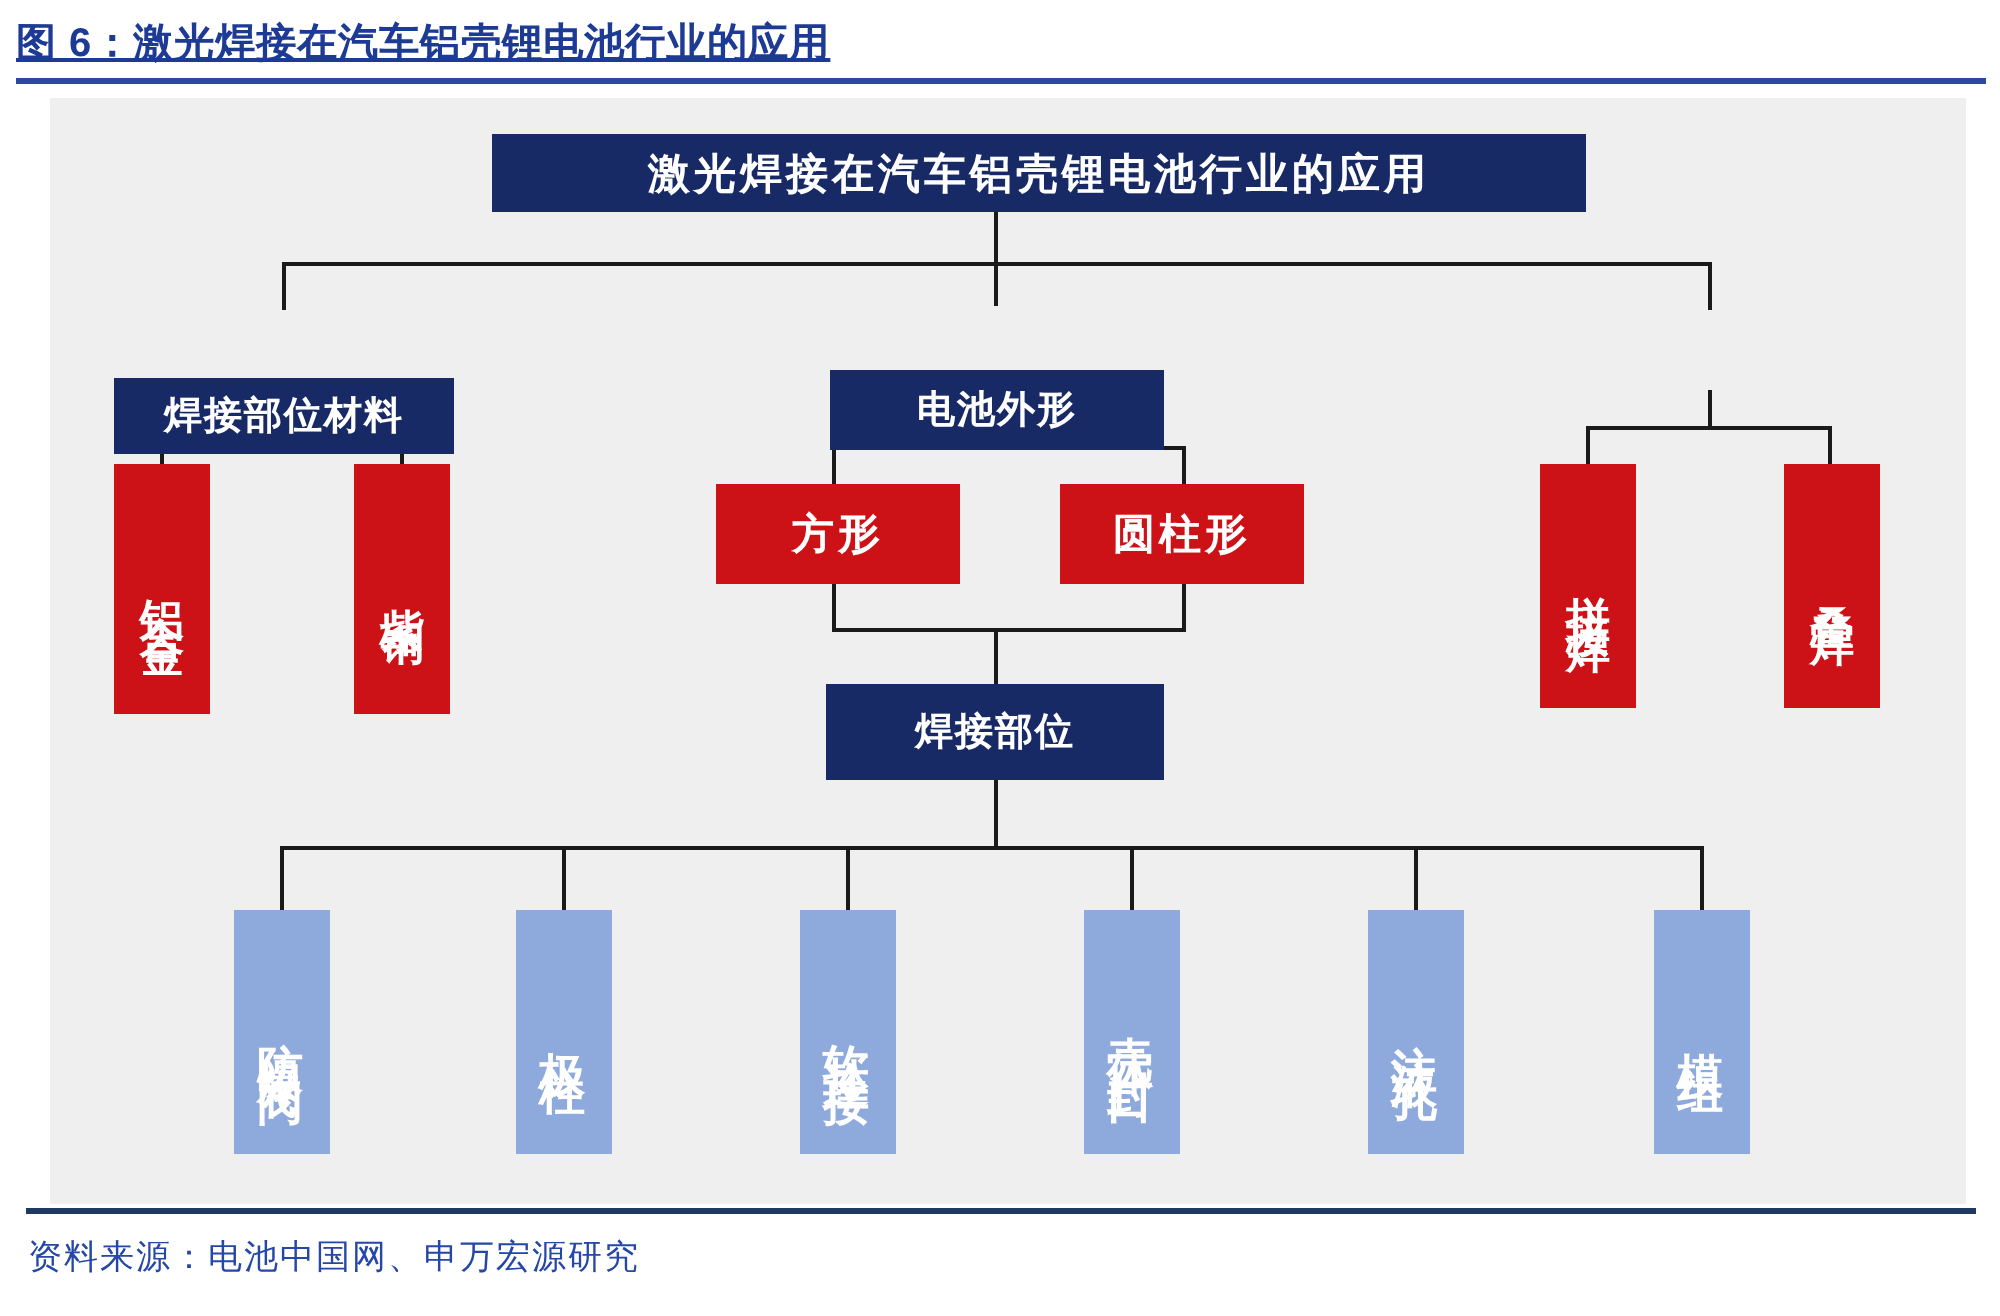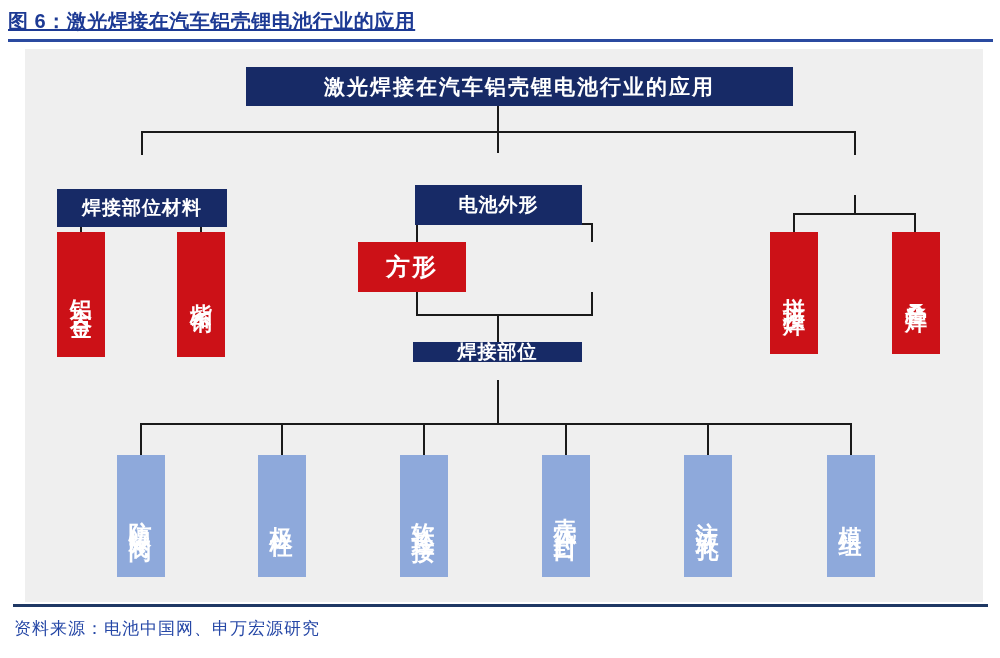--- a/index.html
+++ b/index.html
@@ -83,25 +83,25 @@
     height: 3px;
     background: var(--divider-navy, #1F3864);
   }
   
   .n-root     { left:225px; top:67px;  width:547px; height:39px; font-size:21px; letter-spacing:2px;margin-left:21px; }
   .n-material { left:57px;  top:155px; width:170px; height:38px; font-size:19px; letter-spacing:1px;margin-top:34px; }
   .n-shape    { left:415px; top:153px; width:167px; height:40px; font-size:19px; letter-spacing:1px;margin-top:32px; }
   .n-method   { left:770px; top:155px; width:170px; height:40px; font-size:19px; letter-spacing:1px; }
   .n-aluminum { left:57px;  top:232px; width:48px;  height:125px; font-size:22px; }
   .n-copper   { left:177px; top:232px; width:48px;  height:125px; font-size:22px; }
-  .n-square   { left:358px; top:242px; width:108px; height:50px; font-size:24px; letter-spacing:2px;font-family:Liberation Mono, monospace; }
+  .n-square   { left:358px; top:242px; width:122px; height:50px; font-size:21px; letter-spacing:2px;font-family:Liberation Mono, monospace; }
   .n-cylinder { left:530px; top:242px; width:122px; height:50px; font-size:21px; letter-spacing:2px; }
   .n-splice   { left:770px; top:232px; width:48px;  height:122px; font-size:22px; }
   .n-lap      { left:892px; top:232px; width:48px;  height:122px; font-size:22px; }
-  .n-weldpart { left:413px; top:342px; width:169px; height:20px; font-size:19px; letter-spacing:1px; }
+  .n-weldpart { left:413px; top:342px; width:169px; height:48px; font-size:19px; letter-spacing:1px; }
   .n-leaf-0 { left:117px; } .n-leaf-1 { left:258px; } .n-leaf-2 { left:400px; }
   .n-leaf-3 { left:542px; } .n-leaf-4 { left:684px; } .n-leaf-5 { left:827px; }
   .leaf { top:455px; width:48px; height:122px; font-size:23px; }
 </style>
 </head>
 <body>
 
 <div class="canvas">
 
   <div class="figure-title">图 6：激光焊接在汽车铝壳锂电池行业的应用</div>
@@ -148,20 +148,21 @@
 
   <div class="node navy n-root">激光焊接在汽车铝壳锂电池行业的应用</div>
 
   <div class="node navy n-material">焊接部位材料</div>
   <div class="node navy n-shape">电池外形</div>
 
   <div class="node red vtext n-aluminum">铝合金</div>
   <div class="node red vtext n-copper">紫铜</div>
 
   <div class="node red n-square">方形</div>
+  <div class="node red n-cylinder">圆柱形</div>
 
   <div class="node red vtext n-splice">拼接焊</div>
   <div class="node red vtext n-lap">叠焊</div>
 
   <div class="node navy n-weldpart">焊接部位</div>
 
   <div class="node blue vtext leaf n-leaf-0">防爆阀</div>
   <div class="node blue vtext leaf n-leaf-1">极柱</div>
   <div class="node blue vtext leaf n-leaf-2">软连接</div>
   <div class="node blue vtext leaf n-leaf-3">壳体封口</div>

